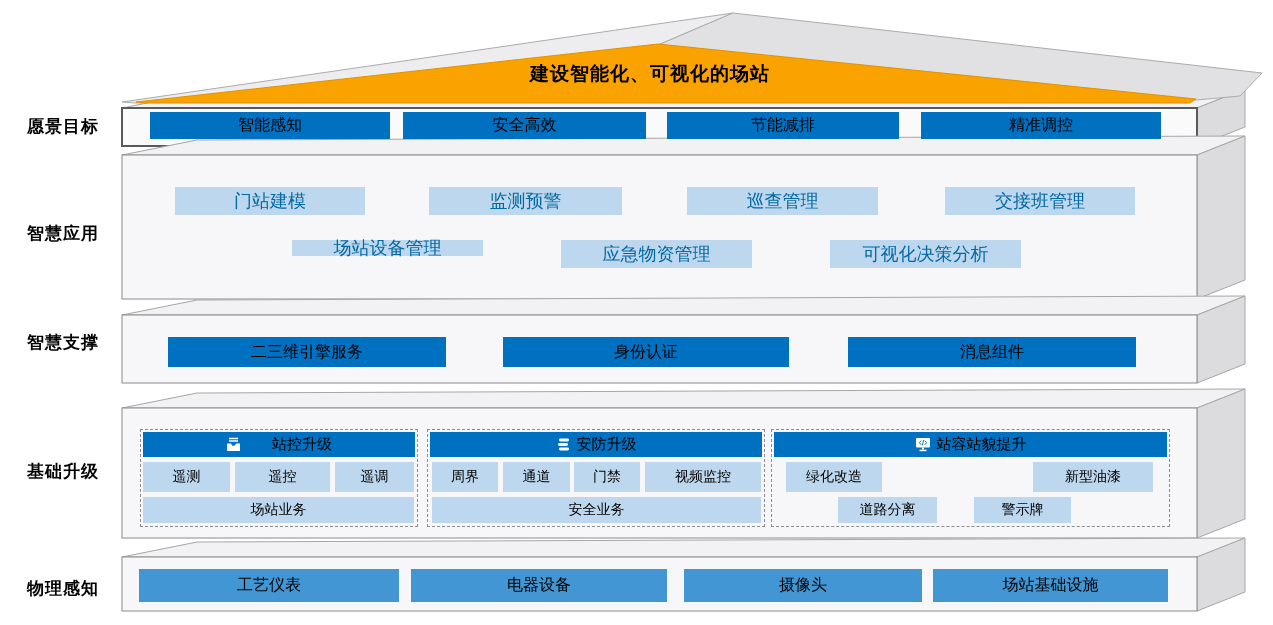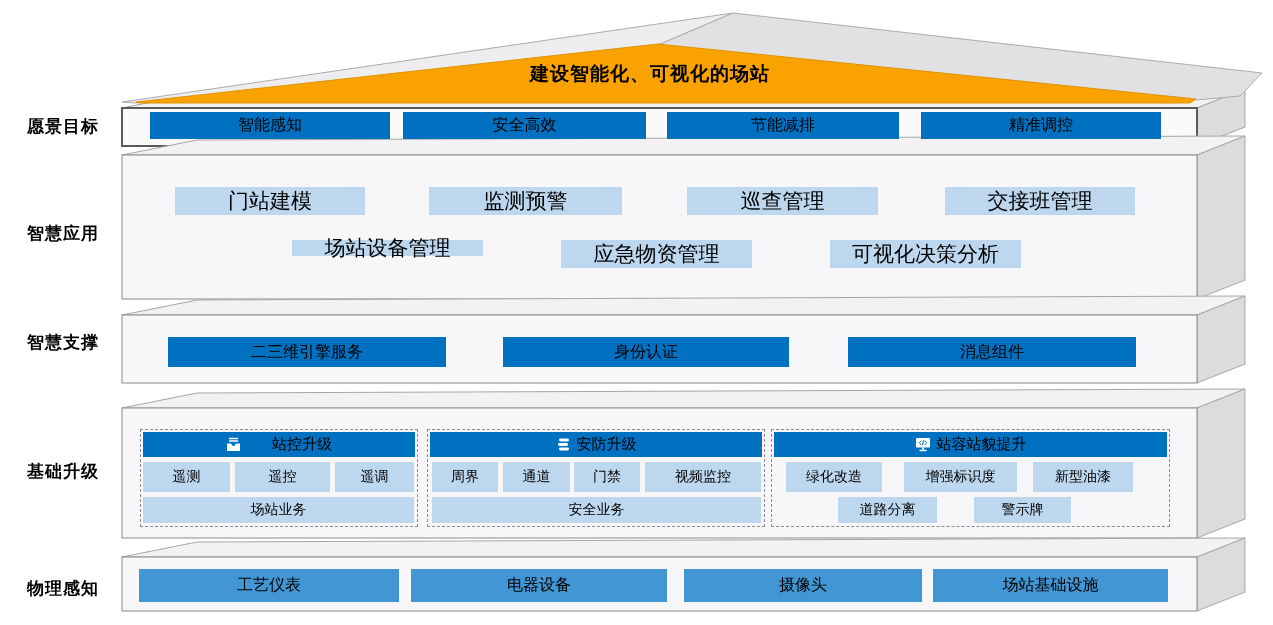--- a/index.html
+++ b/index.html
@@ -3,21 +3,21 @@
 <meta charset="utf-8">
 <style>
   html,body{margin:0;padding:0;background:#ffffff;}
   body{font-family:"Liberation Sans","DejaVu Sans",sans-serif;}
   #stage{position:relative;width:1273px;height:625px;background:#ffffff;overflow:hidden;}
   #bg{position:absolute;left:0;top:0;z-index:0;}
   .abs{position:absolute;z-index:2;box-sizing:border-box;display:flex;align-items:center;justify-content:center;}
   .layer-label{font-weight:bold;font-size:17px;color:#000;justify-content:flex-start;letter-spacing:1px;}
   .roof-title{font-weight:bold;font-size:19px;color:#000;letter-spacing:1px;}
   .btn-dark{background:var(--dark-blue,#0070C0);color:#000;font-size:16px;}
-  .btn-light{background:var(--light-blue,#BDD7EE);color:#000000;font-size:21px;}
+  .btn-light{background:var(--light-blue,#BDD7EE);color:#0369a1;font-size:18px;}
   .btn-med{background:var(--med-blue,#4296D3);color:#000;font-size:16px;}
   .grp{border:1px dashed #8c8c8c;background:transparent;}
   .grp-header{background:var(--dark-blue,#0070C0);color:#000;font-size:15px;gap:6px;}
   .grp-item{background:var(--light-blue,#BDD7EE);color:#000;font-size:14px;}
   .grp-footer{background:var(--light-blue,#BDD7EE);color:#000;font-size:14px;}
   .icon{display:inline-flex;align-items:center;justify-content:center;}
 </style>
 </head>
 <body>
 
@@ -114,22 +114,21 @@
       <svg width="16" height="15" viewBox="0 0 16 15">
           <rect x="1" y="1" width="14" height="9.5" rx="1" fill="#fff"></rect>
           <path d="M6.2 3.6 4.4 5.7l1.8 2.1M9.8 3.6l1.8 2.1-1.8 2.1M8.6 3.2 7.4 8.2" stroke="#0070C0" stroke-width="1" fill="none"></path>
           <rect x="7" y="10.5" width="2" height="2" fill="#fff"></rect>
           <rect x="4.5" y="12.7" width="7" height="1.5" fill="#fff"></rect>
         </svg>
     </span>
     <span>站容站貌提升</span>
   </div>
   <div class="abs grp-item" style="left:786px;top:462px;width:96px;height:30px;">绿化改造</div>
-  <div class="abs grp-item" style="left:904px;top:462px;width:113px;height:30px;">增强标识度</div>
-  <div class="abs grp-item" style="left:1033px;top:462px;width:100px;height:30px;">新型油漆</div>
+  <div class="abs grp-item" style="left:1033px;top:462px;width:120px;height:30px;">新型油漆</div>
   <div class="abs grp-item" style="left:838px;top:497px;width:99px;height:26px;">道路分离</div>
   <div class="abs grp-item" style="left:974px;top:497px;width:97px;height:26px;">警示牌</div>
 
   <div class="abs btn-med" style="left:139px;top:569px;width:260px;height:33px;">工艺仪表</div>
   <div class="abs btn-med" style="left:411px;top:569px;width:256px;height:33px;">电器设备</div>
   <div class="abs btn-med" style="left:684px;top:569px;width:238px;height:33px;">摄像头</div>
   <div class="abs btn-med" style="left:933px;top:569px;width:235px;height:33px;">场站基础设施</div>
 
 </div>
 

